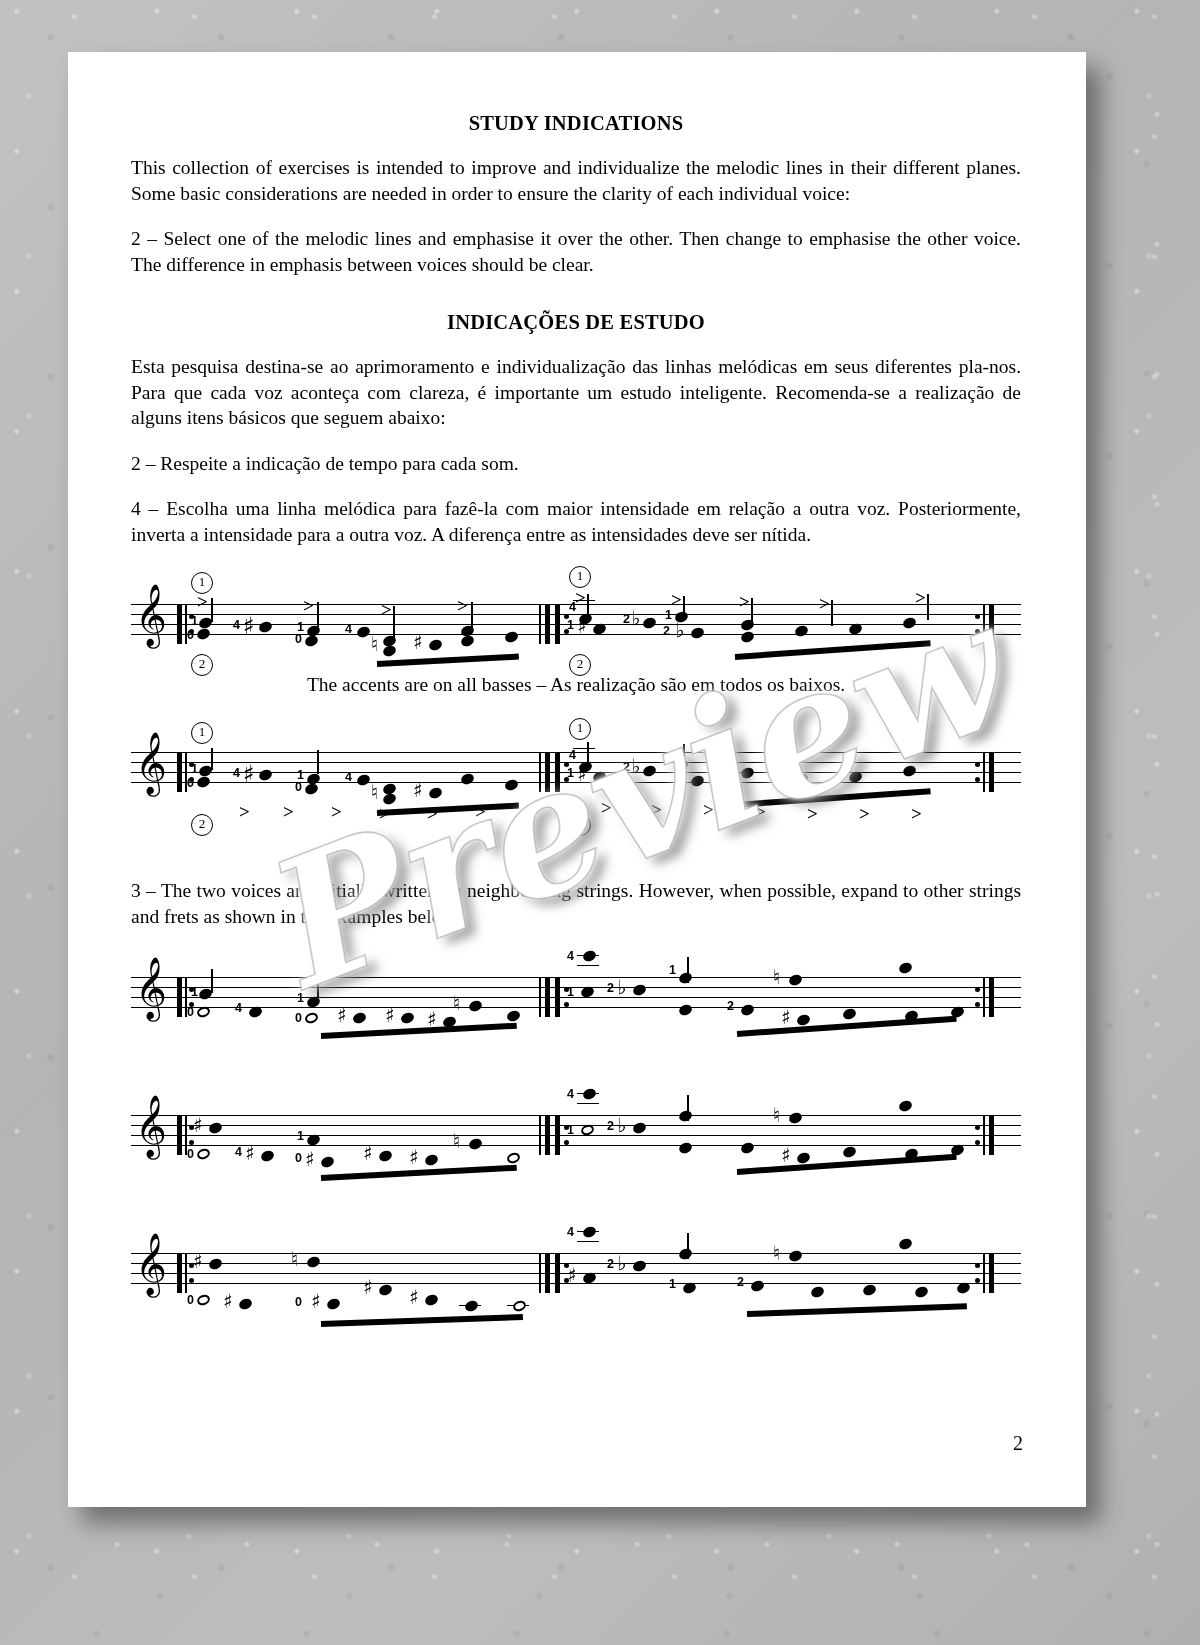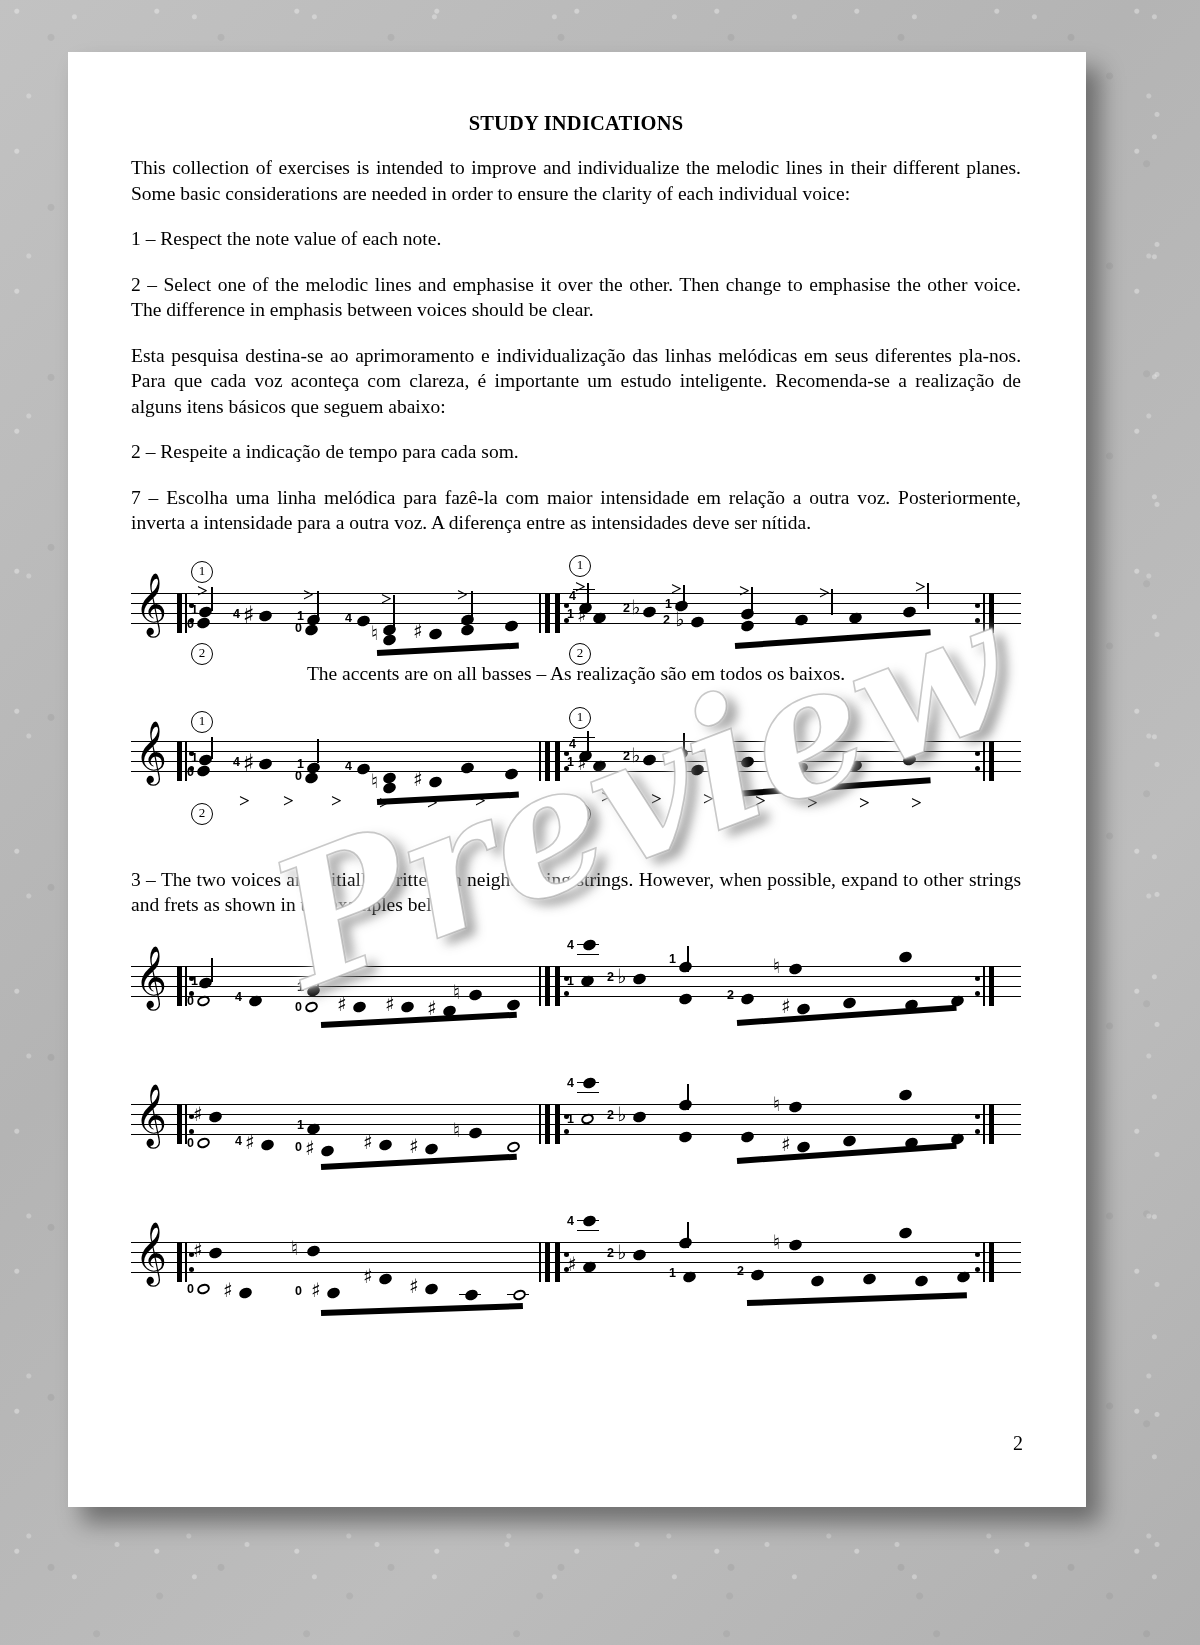--- a/index.html
+++ b/index.html
@@ -216,30 +216,30 @@
 
 <div class="backdrop"></div>
 
 <div class="page">
   <div class="content">
 
     <h1 class="section-title">STUDY INDICATIONS</h1>
 
     <p class="body-text">This collection of exercises is intended to improve and individualize the melodic lines in their different planes. Some basic considerations are needed in order to ensure the clarity of each individual voice:</p>
 
-    <p class="body-text">1 – Respect the note value of each note.</p>
 
     <p class="body-text">2 – Select one of the melodic lines and emphasise it over the other. Then change to emphasise the other voice. The difference in emphasis between voices should be clear.</p>
 
+    <h1 class="section-title pt">INDICAÇÕES DE ESTUDO</h1>
 
     <p class="body-text">Esta pesquisa destina-se ao aprimoramento e individualização das linhas melódicas em seus diferentes pla-nos. Para que cada voz aconteça com clareza, é importante um estudo inteligente. Recomenda-se a realização de alguns itens básicos que seguem abaixo:</p>
 
     <p class="body-text">2 – Respeite a indicação de tempo para cada som.</p>
 
-    <p class="body-text tight">7 – Escolha uma linha melódica para fazê-la com maior intensidade em relação a outra voz. Posteriormente, inverta a intensidade para a outra voz. A diferença entre as intensidades deve ser nítida.</p>
+    <p class="body-text tight">4 – Escolha uma linha melódica para fazê-la com maior intensidade em relação a outra voz. Posteriormente, inverta a intensidade para a outra voz. A diferença entre as intensidades deve ser nítida.</p>
 
     <div class="system" style="height:108px; margin-top:14px;">
       <div class="staff-block">
 
         <div class="circled" style="left:60px; top:6px;">1</div>
         <div class="circled" style="left:60px; top:88px;">2</div>
         <div class="circled" style="left:438px; top:0px;">1</div>
         <div class="circled" style="left:438px; top:88px;">2</div>
 
         <div class="staff-lines" style="top:38px;"></div>

